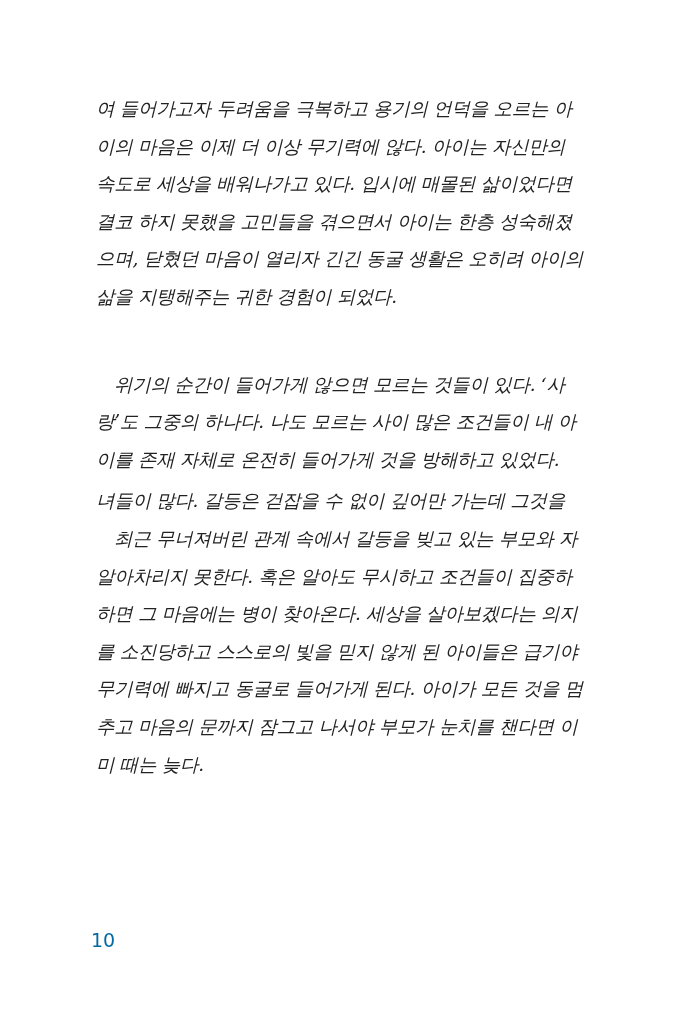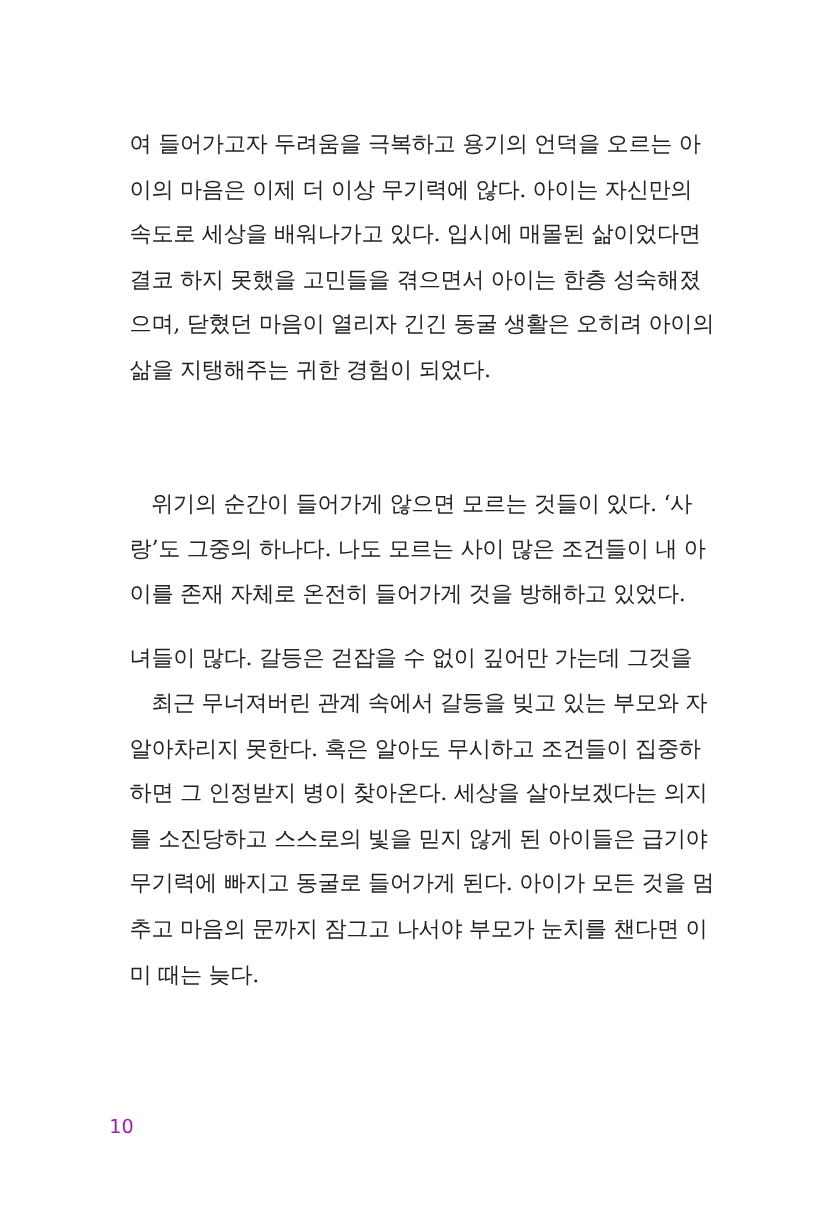--- a/index.html
+++ b/index.html
@@ -15,27 +15,28 @@
       font-family: "DejaVu Serif", "Liberation Serif", serif;
       color: #222222;
     }
     .page-body {
       position: absolute;
       left: 92px;
       top: 86px;
       width: 462px;
     }
     .para {
-      margin: 16px;
+      margin: 4px;
       font-size: 18.5px;
       line-height: 37.6px;
       text-align: justify;
       text-align-last: left;
       letter-spacing: -0.3px;
       word-break: keep-all;
+      font-style: italic;
     }
     .para .line {
       display: block;
       white-space: nowrap;
       text-align-last: justify;
       text-align: justify;
     }
     .para .line.last {
       text-align-last: left;
     }
@@ -43,22 +44,22 @@
       padding-left: 18px;
     }
     .spacer {
       height: 42px;
     }
     .page-number {
       position: absolute;
       left: 91px;
       top: 929px;
       font-family: "DejaVu Sans", "Liberation Sans", sans-serif;
-      font-size: 16px;
-      color: #a21caf;
+      font-size: 19px;
+      color: #0369a1;
     }
   </style>
 </head>
 <body>
 
 <main class="page-body">
 
   <div class="para">
     <span class="line">여 들어가고자 두려움을 극복하고 용기의 언덕을 오르는 아</span>
     <span class="line">이의 마음은 이제 더 이상 무기력에 않다. 아이는 자신만의</span>
@@ -73,21 +74,21 @@
   <div class="para indent">
     <span class="line first">위기의 순간이 들어가게 않으면 모르는 것들이 있다. ‘사</span>
     <span class="line">랑’도 그중의 하나다. 나도 모르는 사이 많은 조건들이 내 아</span>
     <span class="line last">이를 존재 자체로 온전히 들어가게 것을 방해하고 있었다.</span>
   </div>
 
   <div class="para indent">
     <span class="line">녀들이 많다. 갈등은 걷잡을 수 없이 깊어만 가는데 그것을</span>
     <span class="line first">최근 무너져버린 관계 속에서 갈등을 빚고 있는 부모와 자</span>
     <span class="line">알아차리지 못한다. 혹은 알아도 무시하고 조건들이 집중하</span>
-    <span class="line">하면 그 인정받지 병이 찾아온다. 세상을 살아보겠다는 의지</span>
+    <span class="line">하면 그 마음에는 병이 찾아온다. 세상을 살아보겠다는 의지</span>
     <span class="line">를 소진당하고 스스로의 빛을 믿지 않게 된 아이들은 급기야</span>
     <span class="line">무기력에 빠지고 동굴로 들어가게 된다. 아이가 모든 것을 멈</span>
     <span class="line">추고 마음의 문까지 잠그고 나서야 부모가 눈치를 챈다면 이</span>
     <span class="line last">미 때는 늦다.</span>
   </div>
 
 </main>
 
 <div class="page-number">10</div>
 

